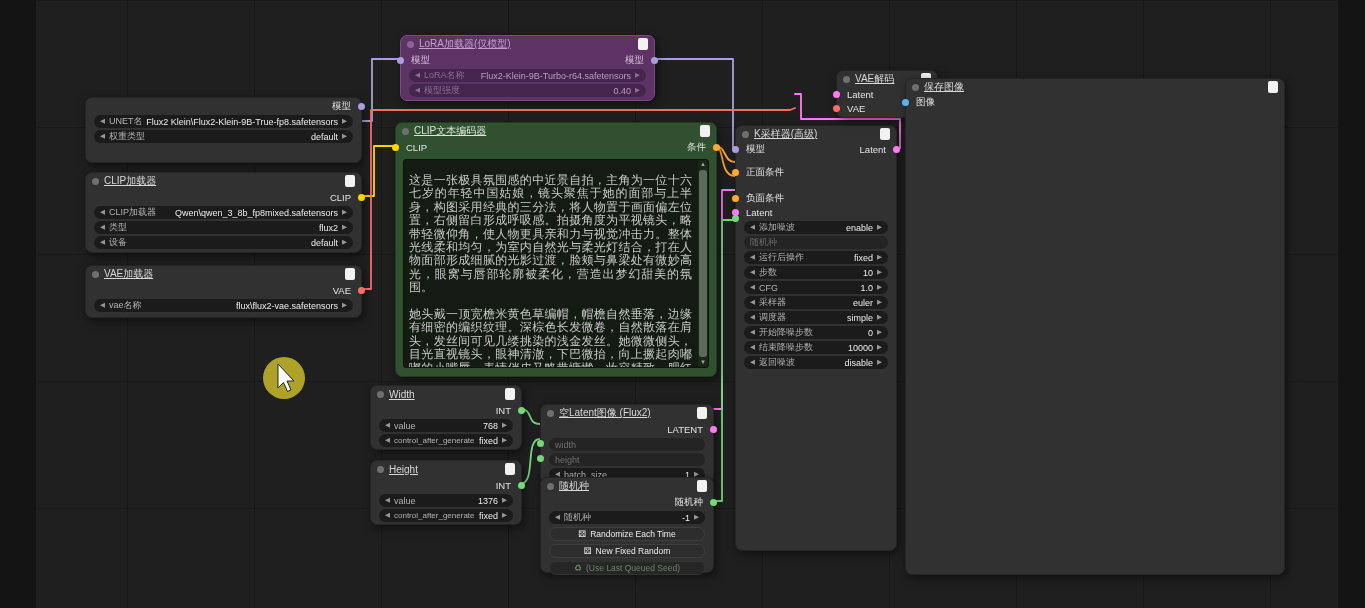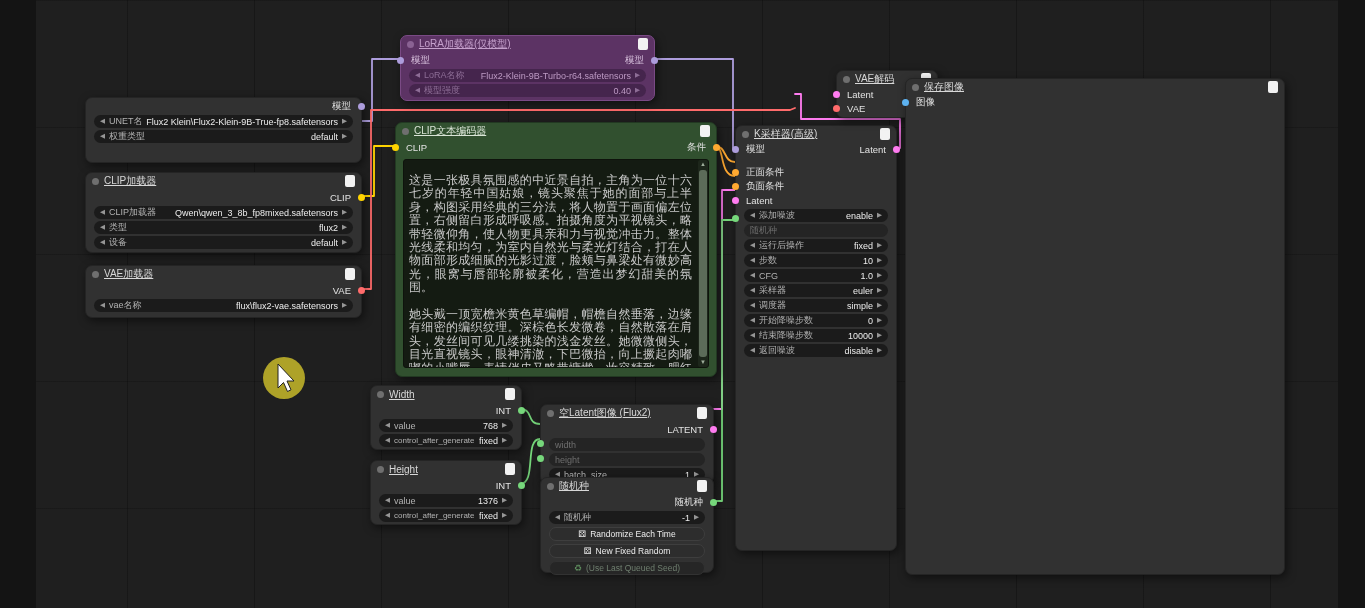--- a/index.html
+++ b/index.html
@@ -322,21 +322,21 @@
     <div class="slot-row both" style="margin-top:1px">
       <span class="slot-label">模型</span>
       <span class="slot-label">Latent</span>
       <span class="dot in model"></span>
       <span class="dot out latent"></span>
     </div>
     <div class="slot-row both" style="margin-top:10px">
       <span class="slot-label">正面条件</span>
       <span class="dot in cond"></span>
     </div>
-    <div class="slot-row both" style="margin-top:1px">
+    <div class="slot-row both" style="margin-top:13px">
       <span class="slot-label">负面条件</span>
       <span class="dot in cond"></span>
     </div>
     <div class="slot-row both" style="margin-top:1px">
       <span class="slot-label">Latent</span>
       <span class="dot in latent"></span>
     </div>
     <div class="widget">
       <span class="w-arrow">◀</span>
       <span class="w-label">添加噪波</span>

